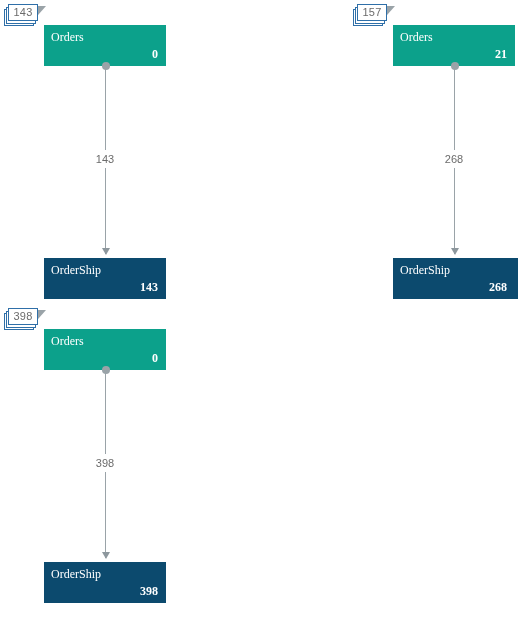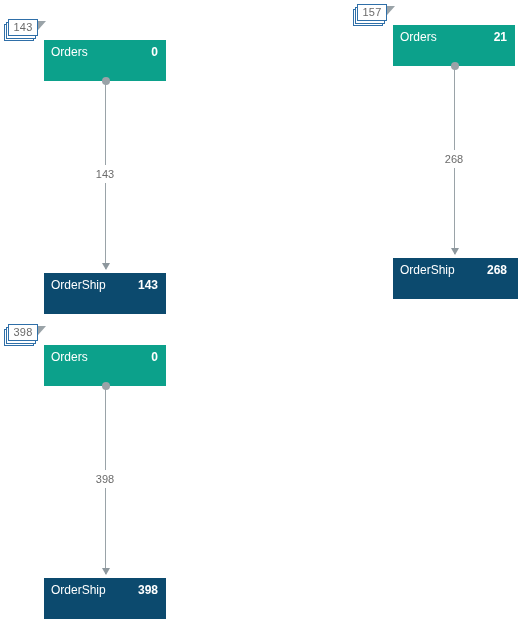--- a/index.html
+++ b/index.html
@@ -69,22 +69,23 @@
     border-left: 15px solid #9aa3a8;
     border-bottom: 17px solid transparent;
   }
 
   
   .node {
     position: absolute;
     box-sizing: border-box;
     padding: 5px 8px 5px 7px;
     display: flex;
-    flex-direction: row;
+    flex-direction: column;
     justify-content: space-between;
+    font-family: Liberation Serif, serif;
   }
   .node.source { background: #0ca18b; }
   .node.target { background: #0c4a6e; }
   .node .node-label {
     font-size: 12px;
     line-height: 14px;
     color: #ffffff;
     text-align: left;
     white-space: nowrap;
   }
@@ -136,21 +137,21 @@
     font-size: 11px;
     line-height: 14px;
     padding: 2px 0;
   }
 </style>
 </head>
 <body>
 
 <div id="canvas">
 
-  <div class="flow-group" style="left:0px; top:15px; width:200px; height:310px;">
+  <div class="flow-group" style="left:0px; top:0px; width:200px; height:310px;">
 
     <div class="badge" style="left:4px; top:4px;">
       <div class="pointer"></div>
       <div class="card c3"></div>
       <div class="card c2"></div>
       <div class="card top">
         <span class="badge-count">143</span>
       </div>
     </div>
 
@@ -194,21 +195,21 @@
       <div class="arrow" style="top:182px;"></div>
       <div class="edge-label" style="top:84px;">268</div>
     </div>
 
     <div class="node target" style="left:44px; top:258px; width:126px; height:41px;">
       <div class="node-label">OrderShip</div>
       <div class="node-value" style="padding-right:4px;">268</div>
     </div>
   </div>
 
-  <div class="flow-group" style="left:0px; top:320px; width:200px; height:305px;">
+  <div class="flow-group" style="left:0px; top:304px; width:200px; height:305px;">
 
     <div class="badge" style="left:4px; top:4px;">
       <div class="pointer"></div>
       <div class="card c3"></div>
       <div class="card c2"></div>
       <div class="card top">
         <span class="badge-count">398</span>
       </div>
     </div>
 

